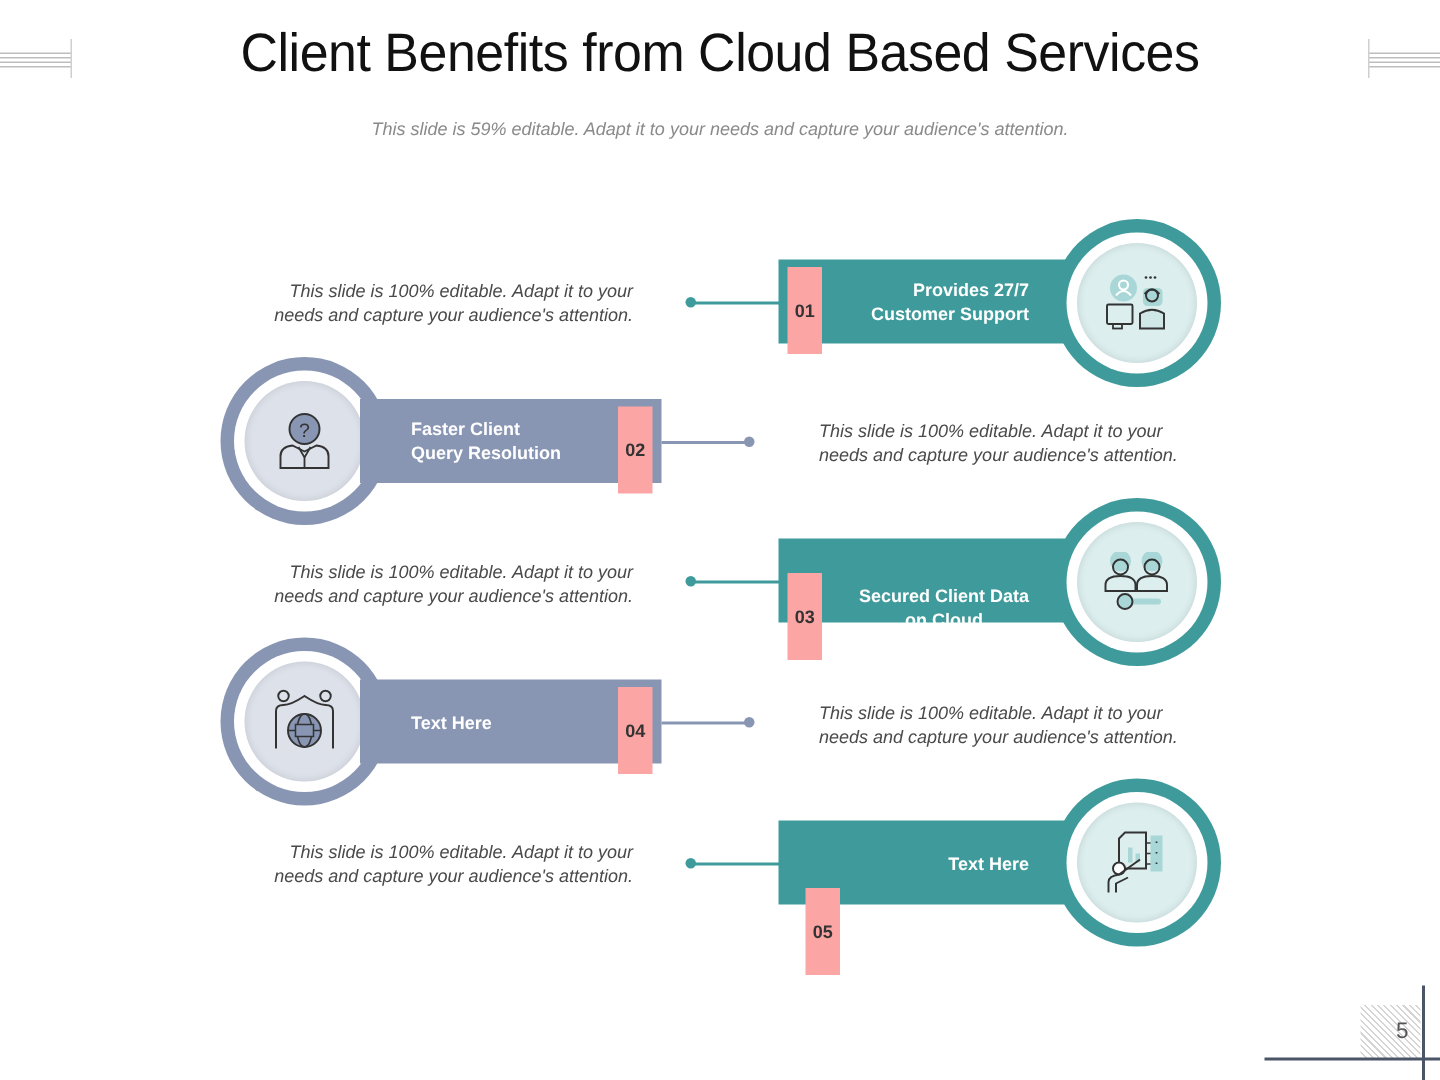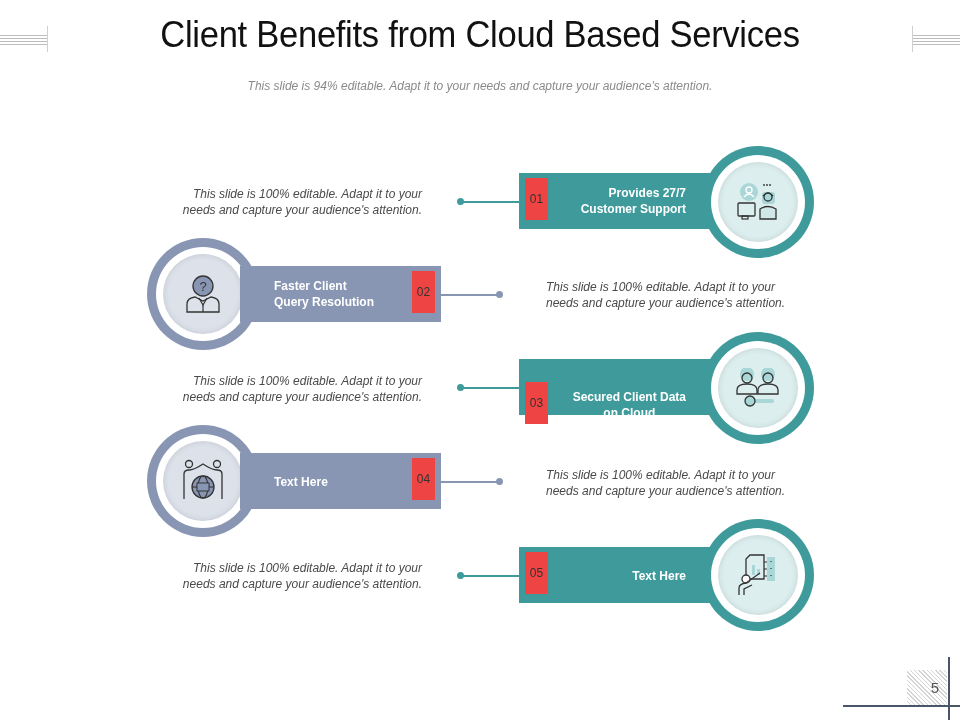--- a/index.html
+++ b/index.html
@@ -12,23 +12,23 @@
   .deco { position: absolute; width: 48px; height: 26px; top: 26px; }
   .deco .bar { position: absolute; left: 0; right: 0; height: 1px; background: #bdbdbd; }
   .deco .v { position: absolute; top: 0; bottom: 0; width: 1px; background: #cfcfcf; }
   .desc { position: absolute; width: 270px; font-size: 12px; line-height: 16px;
           font-style: italic; color: #4a4a4a; }
   .desc.left { text-align: right; }
   .desc.right { text-align: left; }
   .connector { position: absolute; height: 2px; }
   .dot { position: absolute; width: 7px; height: 7px; border-radius: 50%; }
   .banner { position: absolute; height: 56px; }
-  .numbox { position: absolute; width: 23px; height: 42px; top: 5px; background: #ef4444;
+  .numbox { position: absolute; width: 23px; height: 58px; top: 5px; background: #fca5a5;
             display: flex; align-items: center; justify-content: center;
-            font-size: 12px; font-weight: normal; color: #333; }
+            font-size: 12px; font-weight: bold; color: #333; }
   .label { position: absolute; color: #fff; font-weight: bold; font-size: 12px; line-height: 16px; }
   .circle-outer { position: absolute; width: 112px; height: 112px; border-radius: 50%; }
   .circle-ring { position: absolute; left: 9px; top: 9px; width: 94px; height: 94px;
                  border-radius: 50%; background: #fff; }
   .circle-inner { position: absolute; left: 16px; top: 16px; width: 80px; height: 80px;
                   border-radius: 50%; box-shadow: inset 0 0 6px rgba(0,0,0,0.12);
                   display: flex; align-items: center; justify-content: center; }
   .icon svg { display: block; }
   .page-num { position: absolute; left: 907px; top: 670px; width: 40px; height: 36px;
               background: repeating-linear-gradient(45deg, #d5d5d5 0 1px, #ffffff 1px 3px); }
@@ -48,21 +48,21 @@
 </div>
 <div class="deco" style="left:912px;">
   <div class="bar" style="top:9px"></div>
     <div class="bar" style="top:12px"></div>
   <div class="bar" style="top:15px"></div>
     <div class="bar" style="top:18px"></div>
   <div class="v" style="left:0"></div>
 </div>
 
 <div class="title">Client Benefits from Cloud Based Services</div>
-<div class="subtitle">This slide is 94% editable. Adapt it to your needs and capture your audience's attention.</div>
+<div class="subtitle">This slide is 59% editable. Adapt it to your needs and capture your audience's attention.</div>
 
 <div class="desc left" style="left:152px; top:186px;">
   <div>This slide is 100% editable. Adapt it to your</div>
   <div>needs and capture your audience's attention.</div>
 </div>
 <div class="dot" style="left:457px; top:198px; background:#3f9b9b;"></div>
 <div class="connector" style="left:460px; top:201px; width:60px; background:#3f9b9b;"></div>
 <div class="banner" style="left:519px; top:173px; width:200px; background:#3f9b9b;">
   <div class="numbox" style="left:6px;">01</div>
   <div class="label" style="right:33px; top:12px; text-align:right;">
@@ -180,21 +180,21 @@
   <div>needs and capture your audience's attention.</div>
 </div>
 
 <div class="desc left" style="left:152px; top:560px;">
   <div>This slide is 100% editable. Adapt it to your</div>
   <div>needs and capture your audience's attention.</div>
 </div>
 <div class="dot" style="left:457px; top:572px; background:#3f9b9b;"></div>
 <div class="connector" style="left:460px; top:575px; width:60px; background:#3f9b9b;"></div>
 <div class="banner" style="left:519px; top:547px; width:200px; background:#3f9b9b;">
-  <div class="numbox" style="left:6px;">05</div>
+  <div class="numbox" style="left:18px;margin-top:40px;">05</div>
   <div class="label" style="right:33px; top:21px; text-align:right;">
     <div>Text Here</div>
   </div>
 </div>
 <div class="circle-outer" style="left:702px; top:519px; background:#3f9b9b;">
   <div class="circle-ring"></div>
   <div class="circle-inner" style="background:#dceeee;">
     <span class="icon">
       <svg width="44" height="44" viewBox="0 0 44 44">
         <rect x="31" y="4" width="8" height="24" fill="#a9d6d6"></rect>

